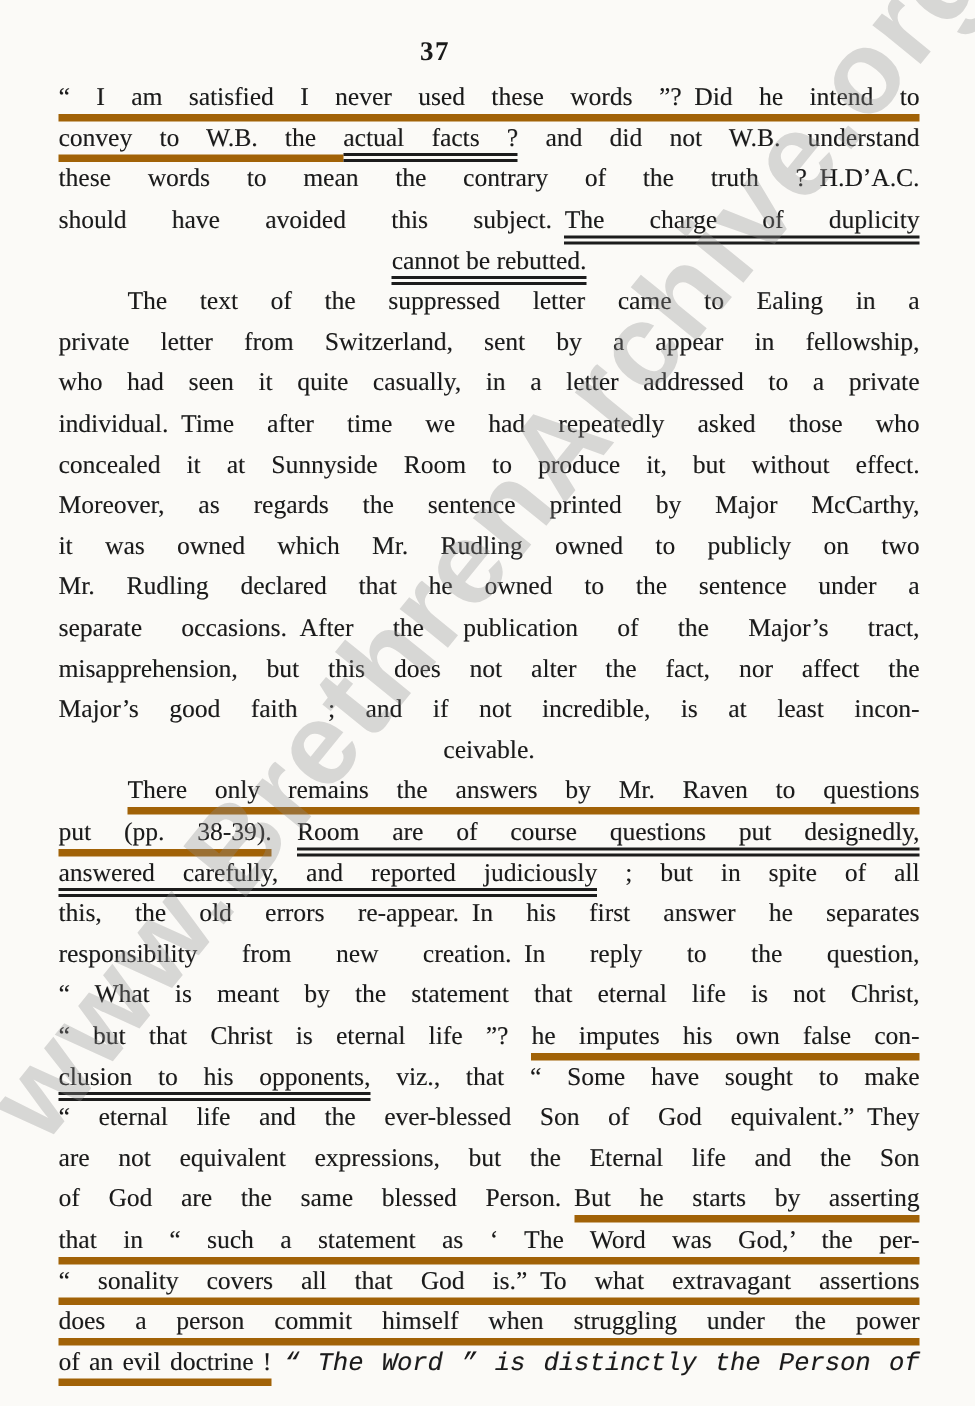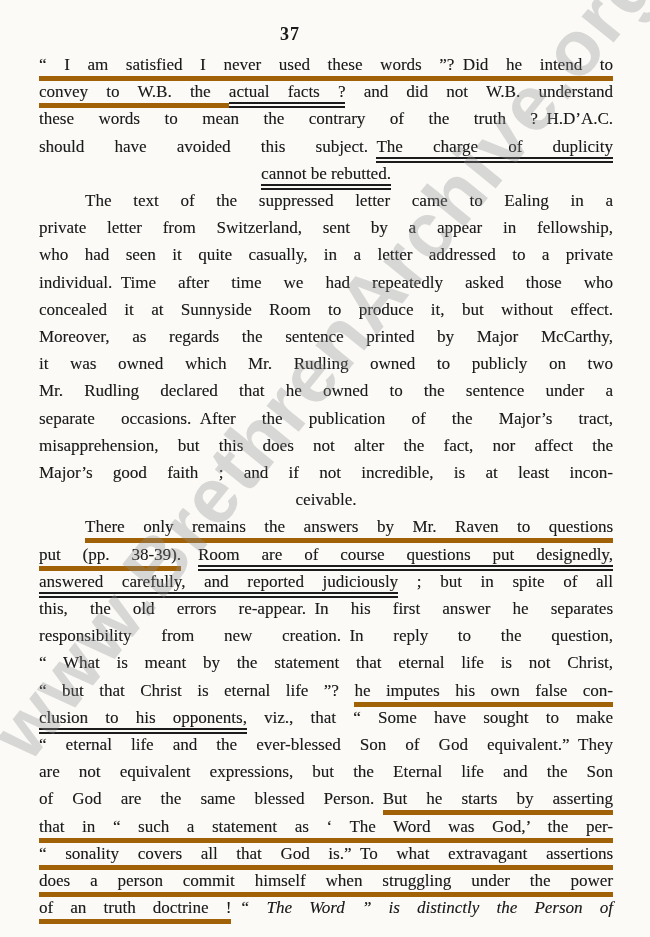--- a/index.html
+++ b/index.html
@@ -27,21 +27,21 @@
   .text-block{
     position:absolute;top:51px;left:39px;width:574px;
     font-size:17px;line-height:27.2px;
     text-shadow:0.3px 0.3px 0 rgba(20,20,20,0.35);
   }
   .line{white-space:normal;text-align:center;}
   .line.j{text-align:justify;text-align-last:justify;}
   .line.indent{padding-left:46px;}
   .u1{border-bottom:5px solid #a16207;padding-bottom:2px;}
   .u2{border-bottom:6px double #1c1c1c;padding-bottom:1px;}
-  .it{font-style:italic;}
+  .it{font-style:italic;font-family:Liberation Mono, monospace;}
   .watermark{
     position:absolute;left:50%;top:50%;
     transform:translate(-50%,-50%) rotate(-51deg);
     font-family:"Liberation Sans","DejaVu Sans",sans-serif;
     font-weight:bold;font-size:78px;letter-spacing:2px;
     color:var(--wm);opacity:0.32;
     white-space:nowrap;pointer-events:none;z-index:5;
   }
 </style>
 </head>
@@ -75,17 +75,17 @@
       <div class="line j"><span class="">responsibility from new creation. In reply to the question,</span></div>
       <div class="line j"><span class="">“ What is meant by the statement that eternal life is not Christ,</span></div>
       <div class="line j"><span class="">“ but that Christ is eternal life ”? </span><span class="u1">he imputes his own false con-</span></div>
       <div class="line j"><span class="u2">clusion to his opponents,</span><span class=""> viz., that “ Some have sought to make</span></div>
       <div class="line j"><span class="">“ eternal life and the ever-blessed Son of God equivalent.” They</span></div>
       <div class="line j"><span class="">are not equivalent expressions, but the Eternal life and the Son</span></div>
       <div class="line j"><span class="">of God are the same blessed Person. </span><span class="u1">But he starts by asserting</span></div>
       <div class="line j"><span class="u1">that in “ such a statement as ‘ The Word was God,’ the per-</span></div>
       <div class="line j"><span class="u1">“ sonality covers all that God is.” To what extravagant assertions</span></div>
       <div class="line j"><span class="u1">does a person commit himself when struggling under the power</span></div>
-      <div class="line j"><span class="u1">of an truth doctrine !</span><span class="it"> “ The Word ” is distinctly the Person of</span></div>
+      <div class="line j"><span class="u1">of an evil doctrine !</span><span class="it"> “ The Word ” is distinctly the Person of</span></div>
     </div>
 
   <div class="watermark">www.BrethrenArchive.org</div>
 </div>
 
 </body></html>

